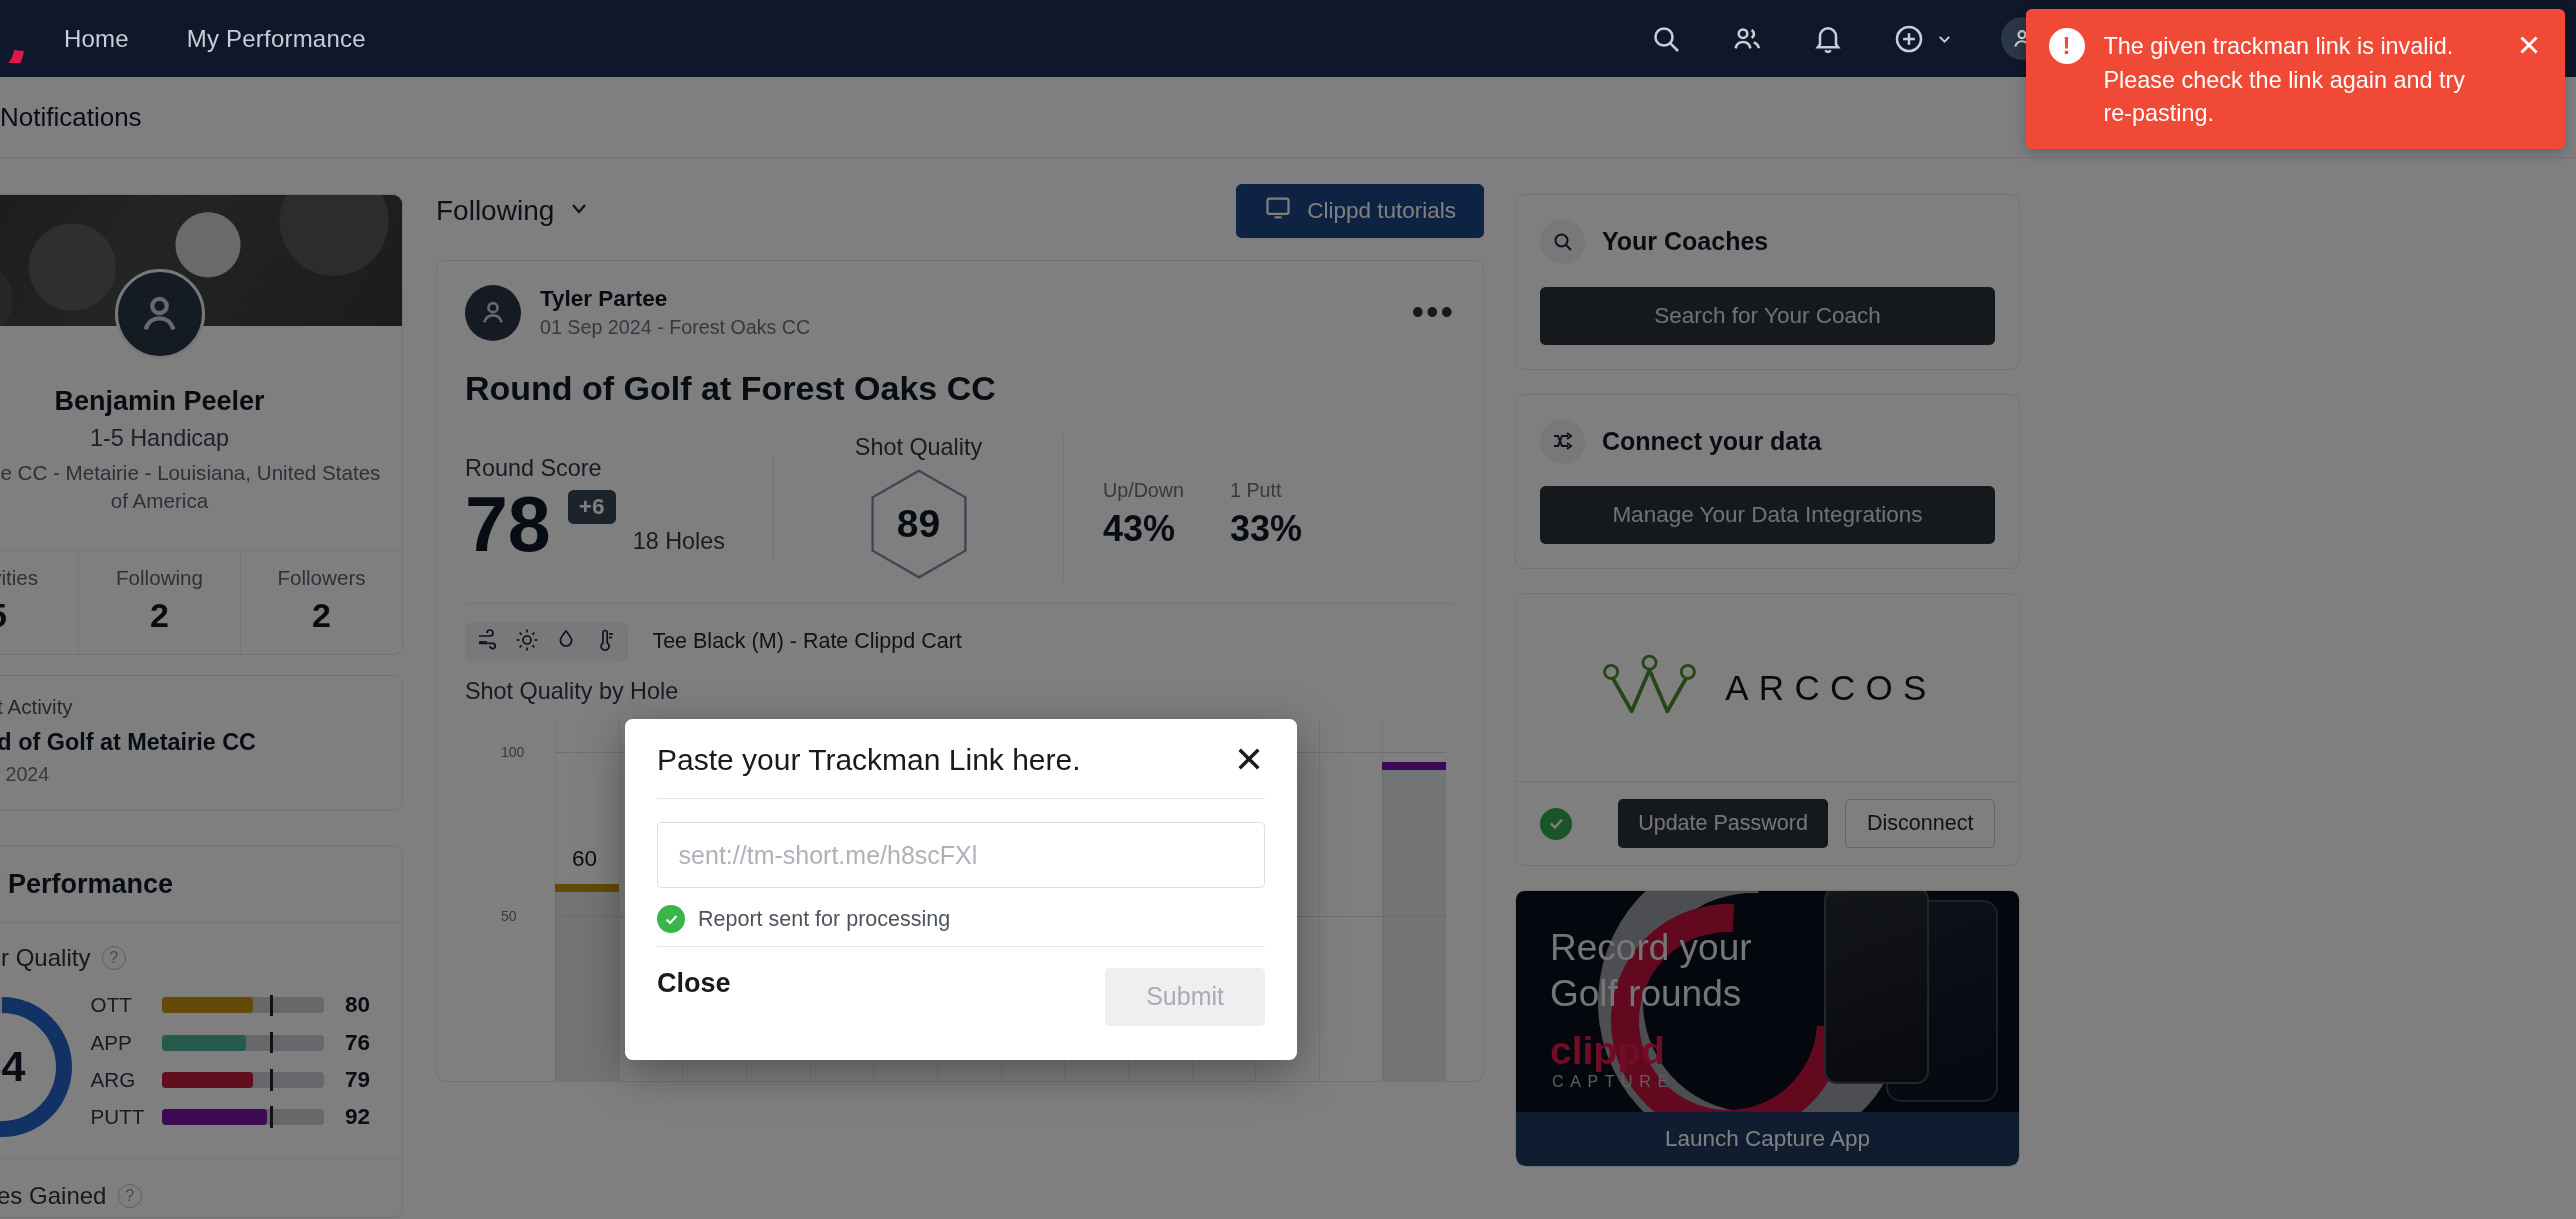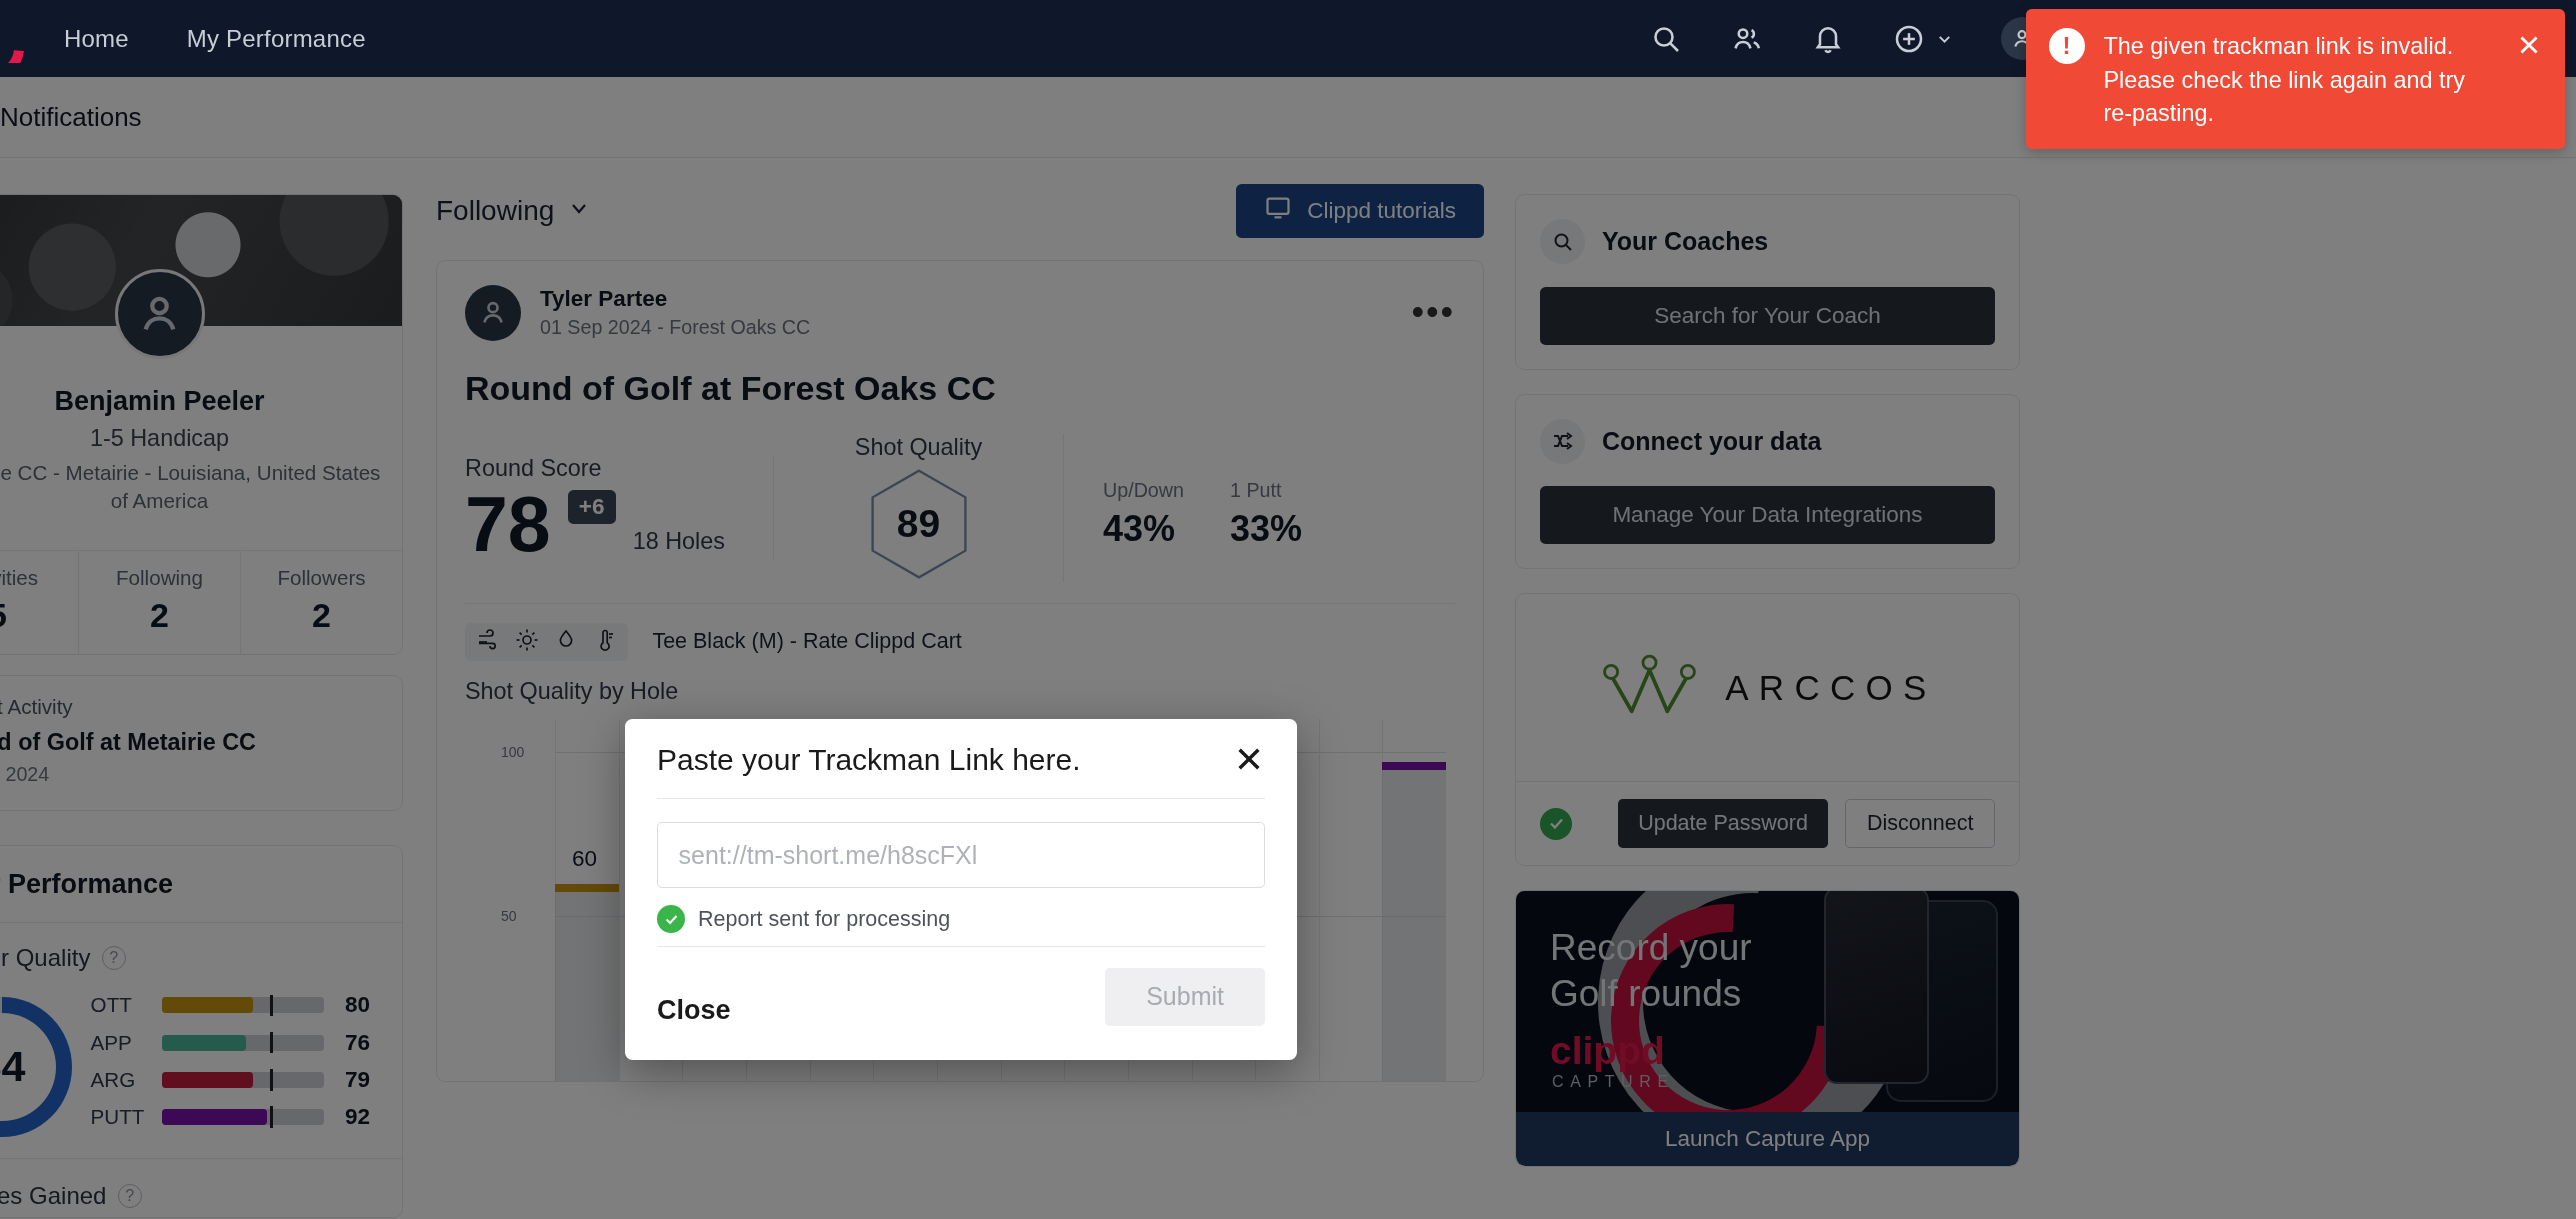--- a/index.html
+++ b/index.html
@@ -225,21 +225,21 @@
   .m-div { height: 0.9px; background: #e6e6e6; margin: 20.6px 32px 0; }
   .m-input {
     margin: 24px 32px 0; height: 66px; border: 0.9px solid #dcdcdc; border-radius: 4.7px;
     display: flex; align-items: center; padding: 0 20.6px; font-size: 25px; color: #aeb2b8; cursor: text;
   }
   .m-status { display: flex; align-items: center; gap: 13px; margin: 17px 32px 0; }
   .m-ok { width: 28px; height: 28px; border-radius: 50%; background: #3ab54a; display: flex; align-items: center; justify-content: center; }
   .m-ok svg { width: 17px; height: 17px; stroke: #fff; fill: none; stroke-width: 3; }
   .m-status-txt { font-size: 21.5px; color: #4d535c; }
   .m-div2 { height: 0.9px; background: #e6e6e6; margin: 13px 32px 0; }
-  .m-foot { display: flex; align-items: flex-end; padding: 20.6px 32px 0; }
+  .m-foot { display: flex; align-items: flex-start; padding: 20.6px 32px 0; }
   .m-close { font-size: 27px; font-weight: 700; color: #1a1a1a; cursor: pointer; }
   .m-submit { margin-left: auto; background: #efeff1; color: #a7abb2; border-radius: 4.7px;
               height: 58px; padding: 0 41px; display: flex; align-items: center; font-size: 25px; cursor: not-allowed; }
 
   
   .toast {
     position: absolute; left: 2026px; top: 9.4px; width: 539px; min-height: 84px;
     background: #f04a37; border-radius: 5.6px; z-index: 100;
     display: flex; align-items: flex-start; gap: 19px; padding: 19px 20.6px 19px 22.5px;
     box-shadow: 0 3.7px 13px rgba(0,0,0,.22);

